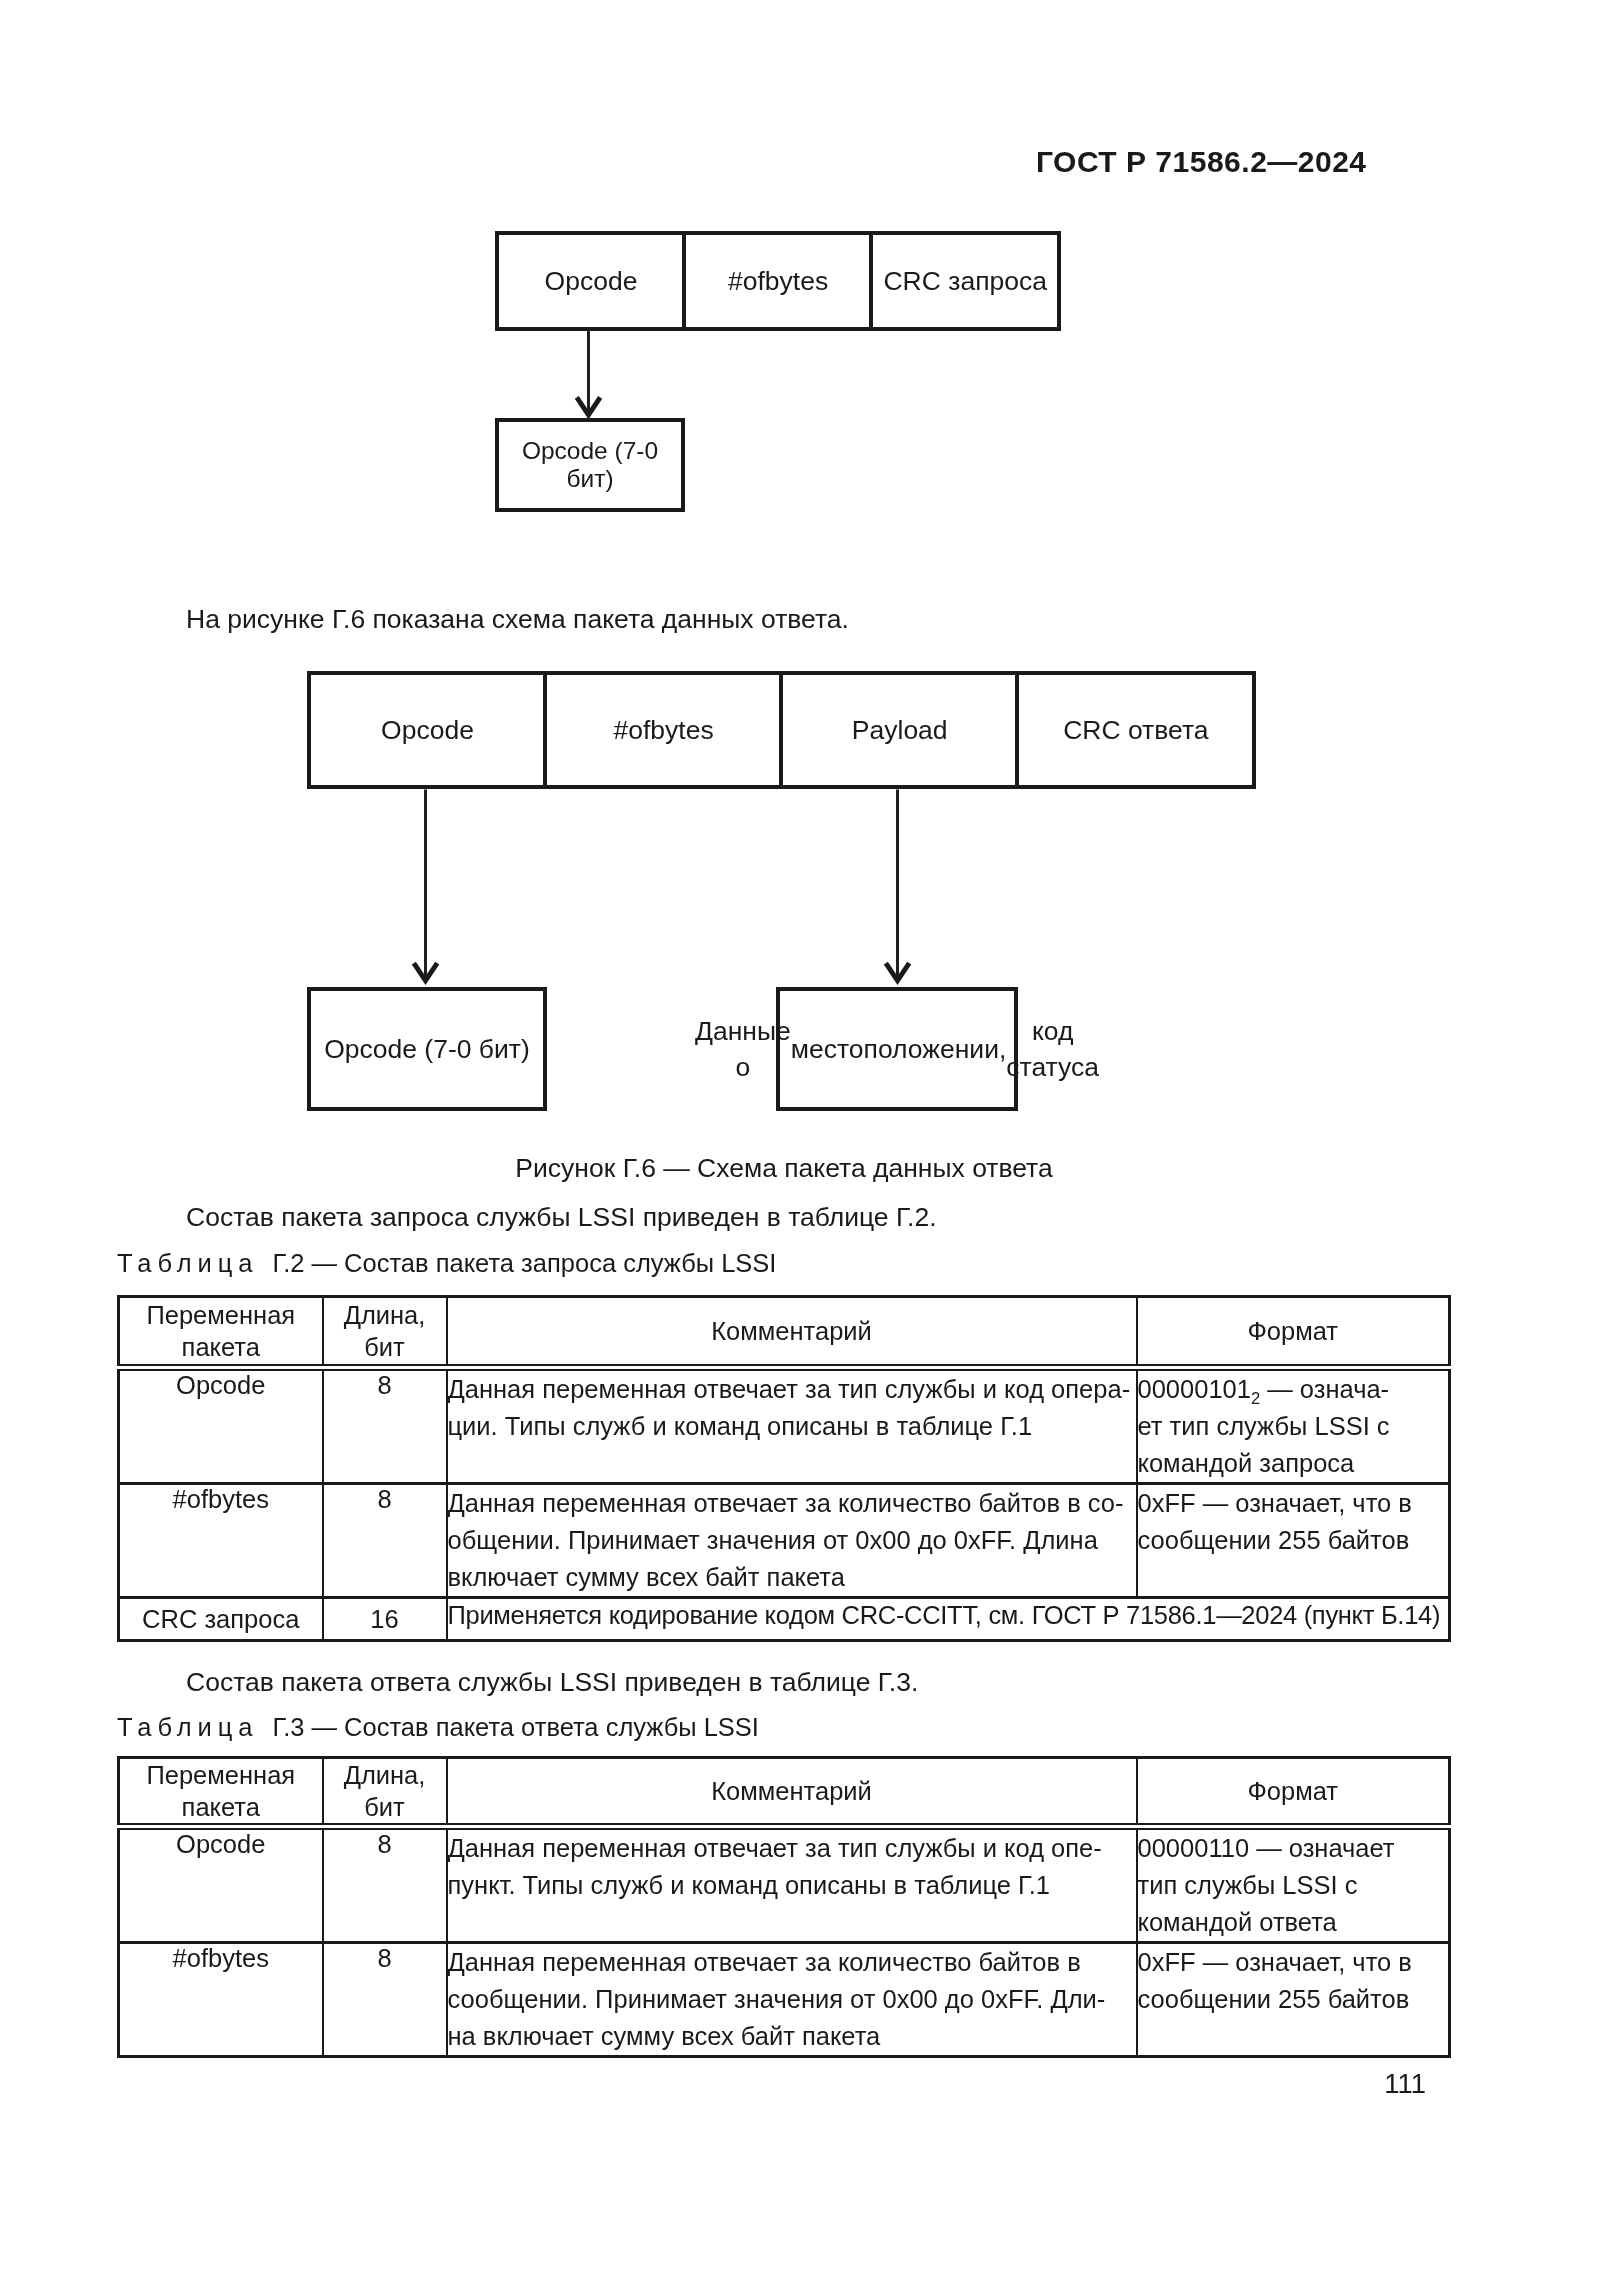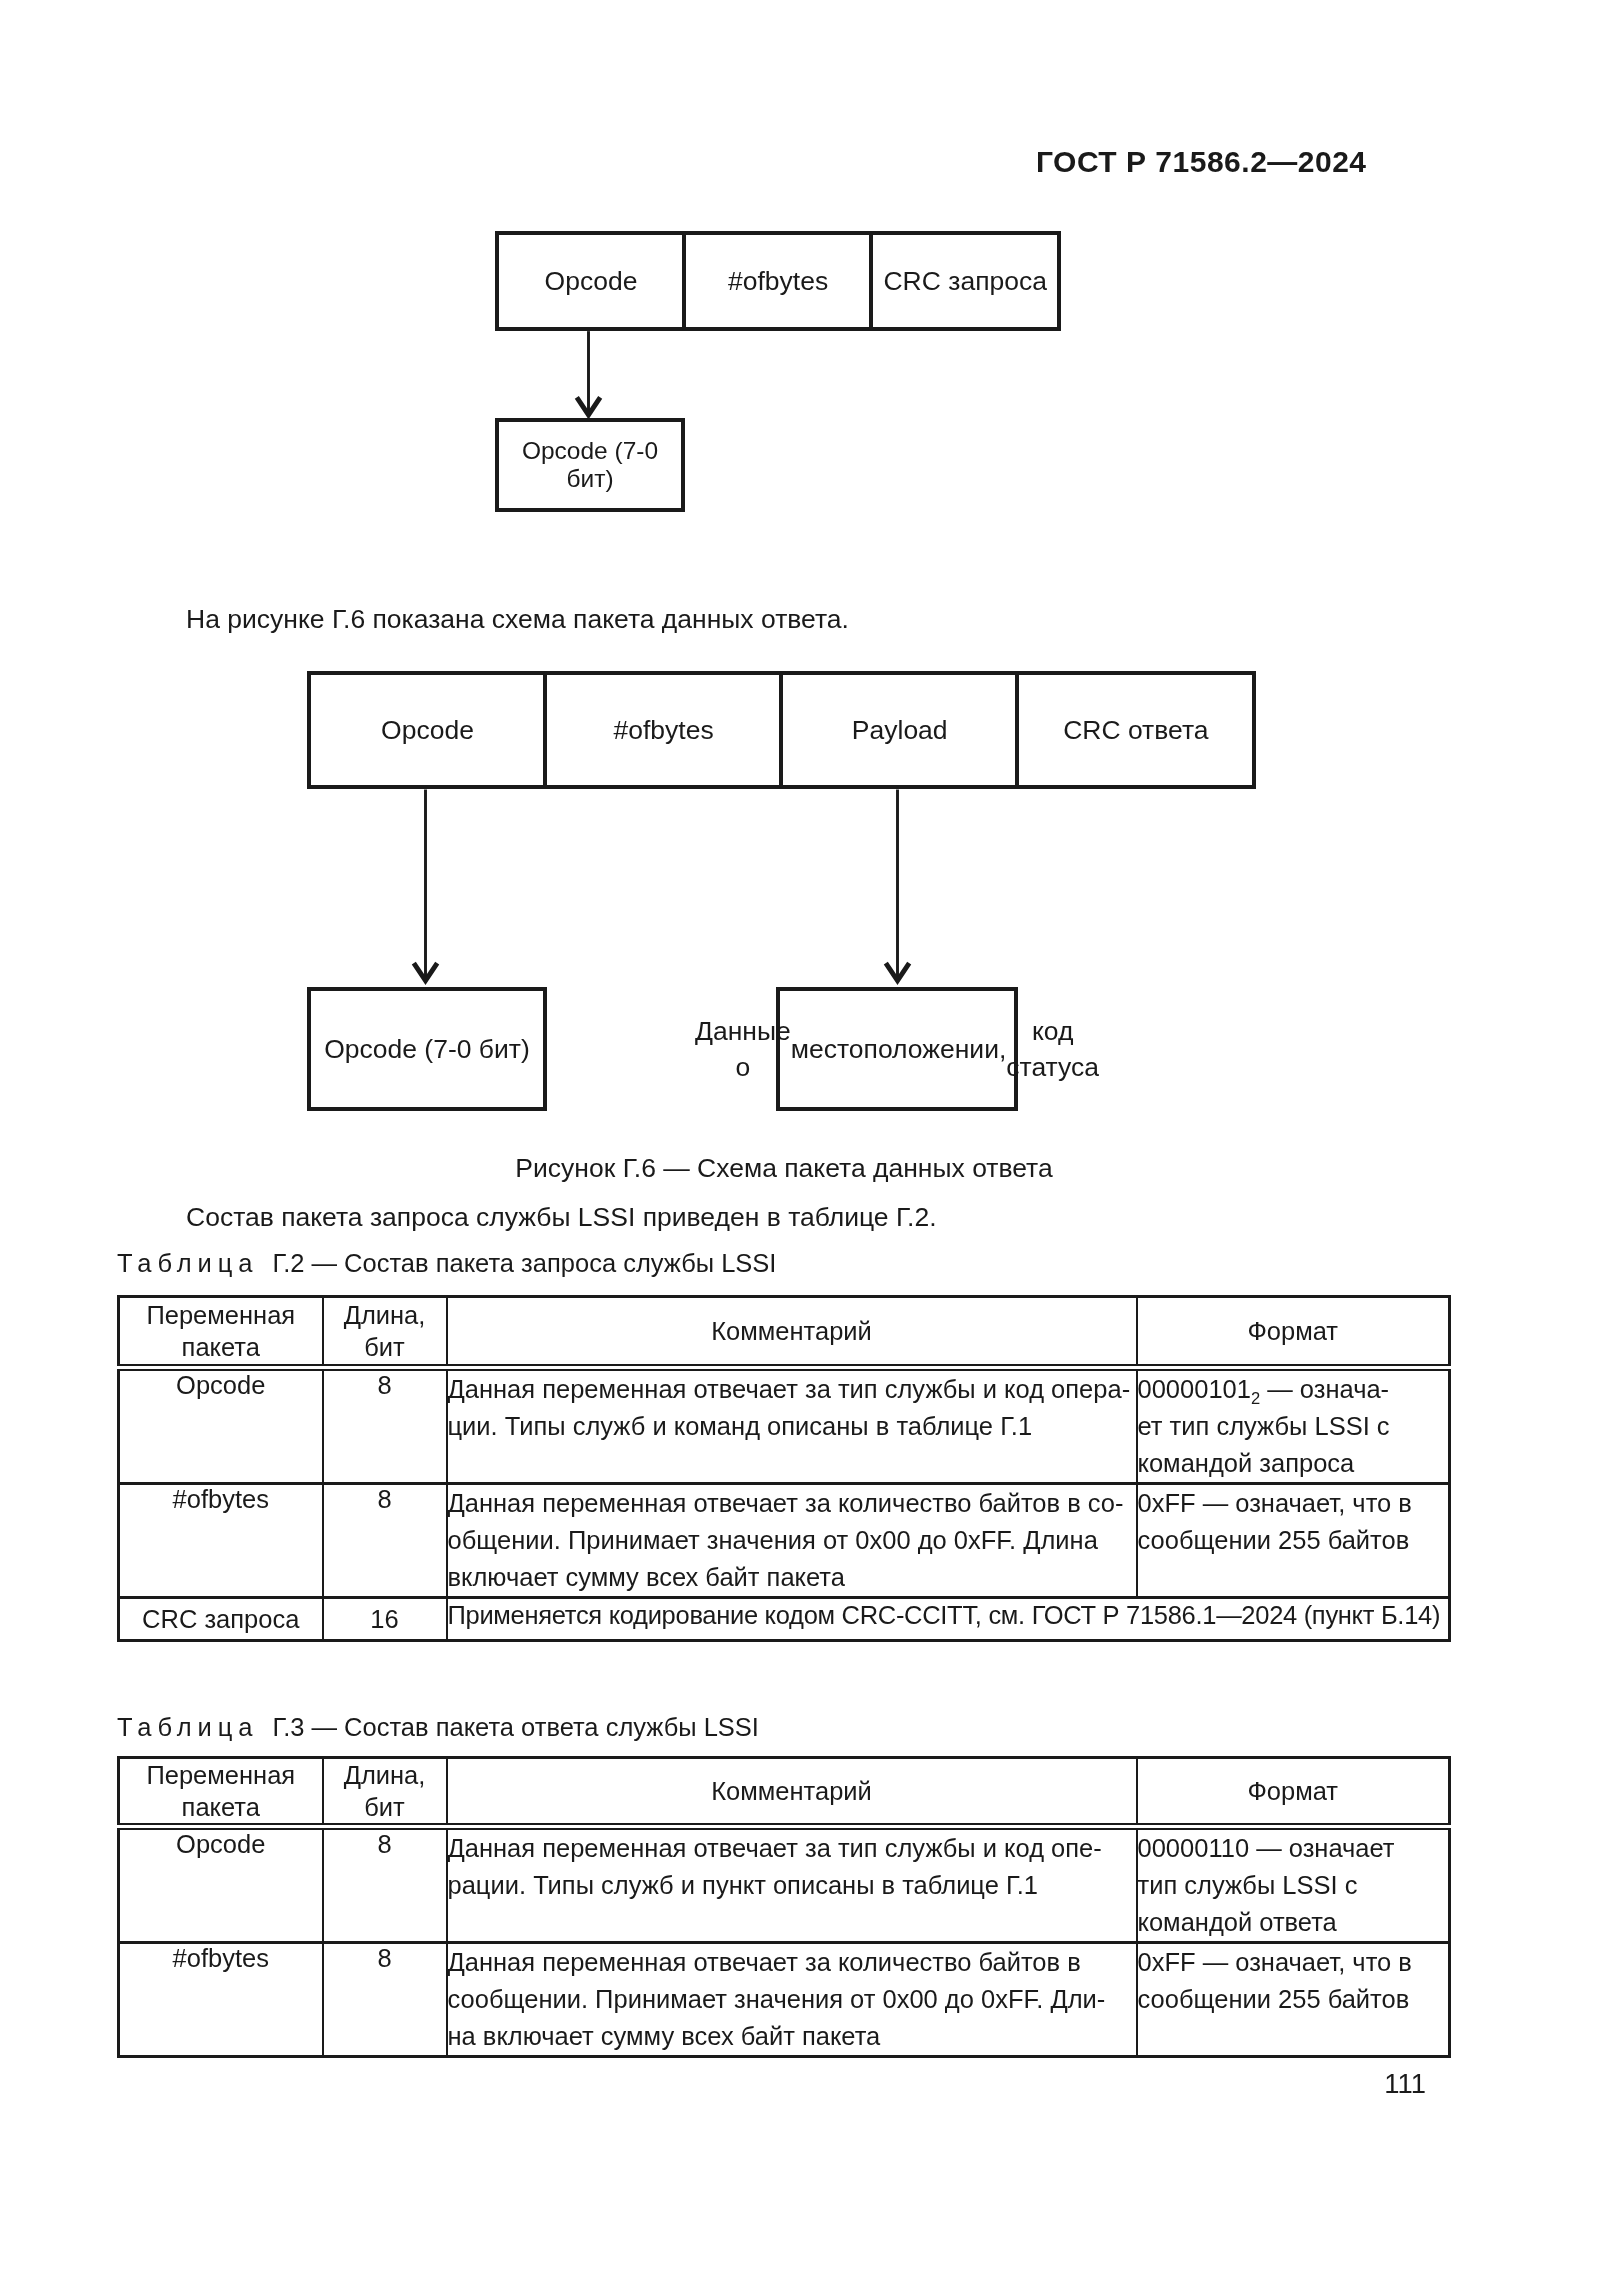--- a/index.html
+++ b/index.html
@@ -191,20 +191,21 @@
           </td>
       </tr>
       <tr class="r3">
         <td class="c-var" style="padding-top:5.9px;">CRC запроса</td>
         <td class="c-len" style="padding-top:5.9px;">16</td>
         <td class="c-span" colspan="2">Применяется кодирование кодом CRC-CCITT, см. ГОСТ Р 71586.1—2024 (пункт Б.14)</td>
       </tr>
     </tbody>
   </table>
 
+  <div class="abs para p3">Состав пакета ответа службы LSSI приведен в таблице Г.3.</div>
 
   <div class="abs tbl-label lab3"><span class="spaced">Таблица</span>&nbsp;&nbsp;<span>Г.3 — Состав пакета ответа службы LSSI</span></div>
 
   <table class="gost abs t3">
     <colgroup>
         <col style="width:204px">
         <col style="width:124px">
         <col style="width:690px">
         <col style="width:313px">
       </colgroup>
@@ -221,21 +222,21 @@
         <th>Комментарий</th>
         <th>Формат</th>
       </tr>
     </thead>
     <tbody>
       <tr class="r1">
         <td class="c-var">Opcode</td>
         <td class="c-len">8</td>
         <td class="c-com">
             <div>Данная переменная отвечает за тип службы и код опе-</div>
-            <div>рации. Типы служб и пункт описаны в таблице Г.1</div>
+            <div>пункт. Типы служб и команд описаны в таблице Г.1</div>
           </td>
         <td class="c-fmt">
             <div>00000110 — означает</div>
             <div>тип службы LSSI с</div>
             <div>командой ответа</div>
           </td>
       </tr>
       <tr class="r2">
         <td class="c-var">#ofbytes</td>
         <td class="c-len">8</td>

